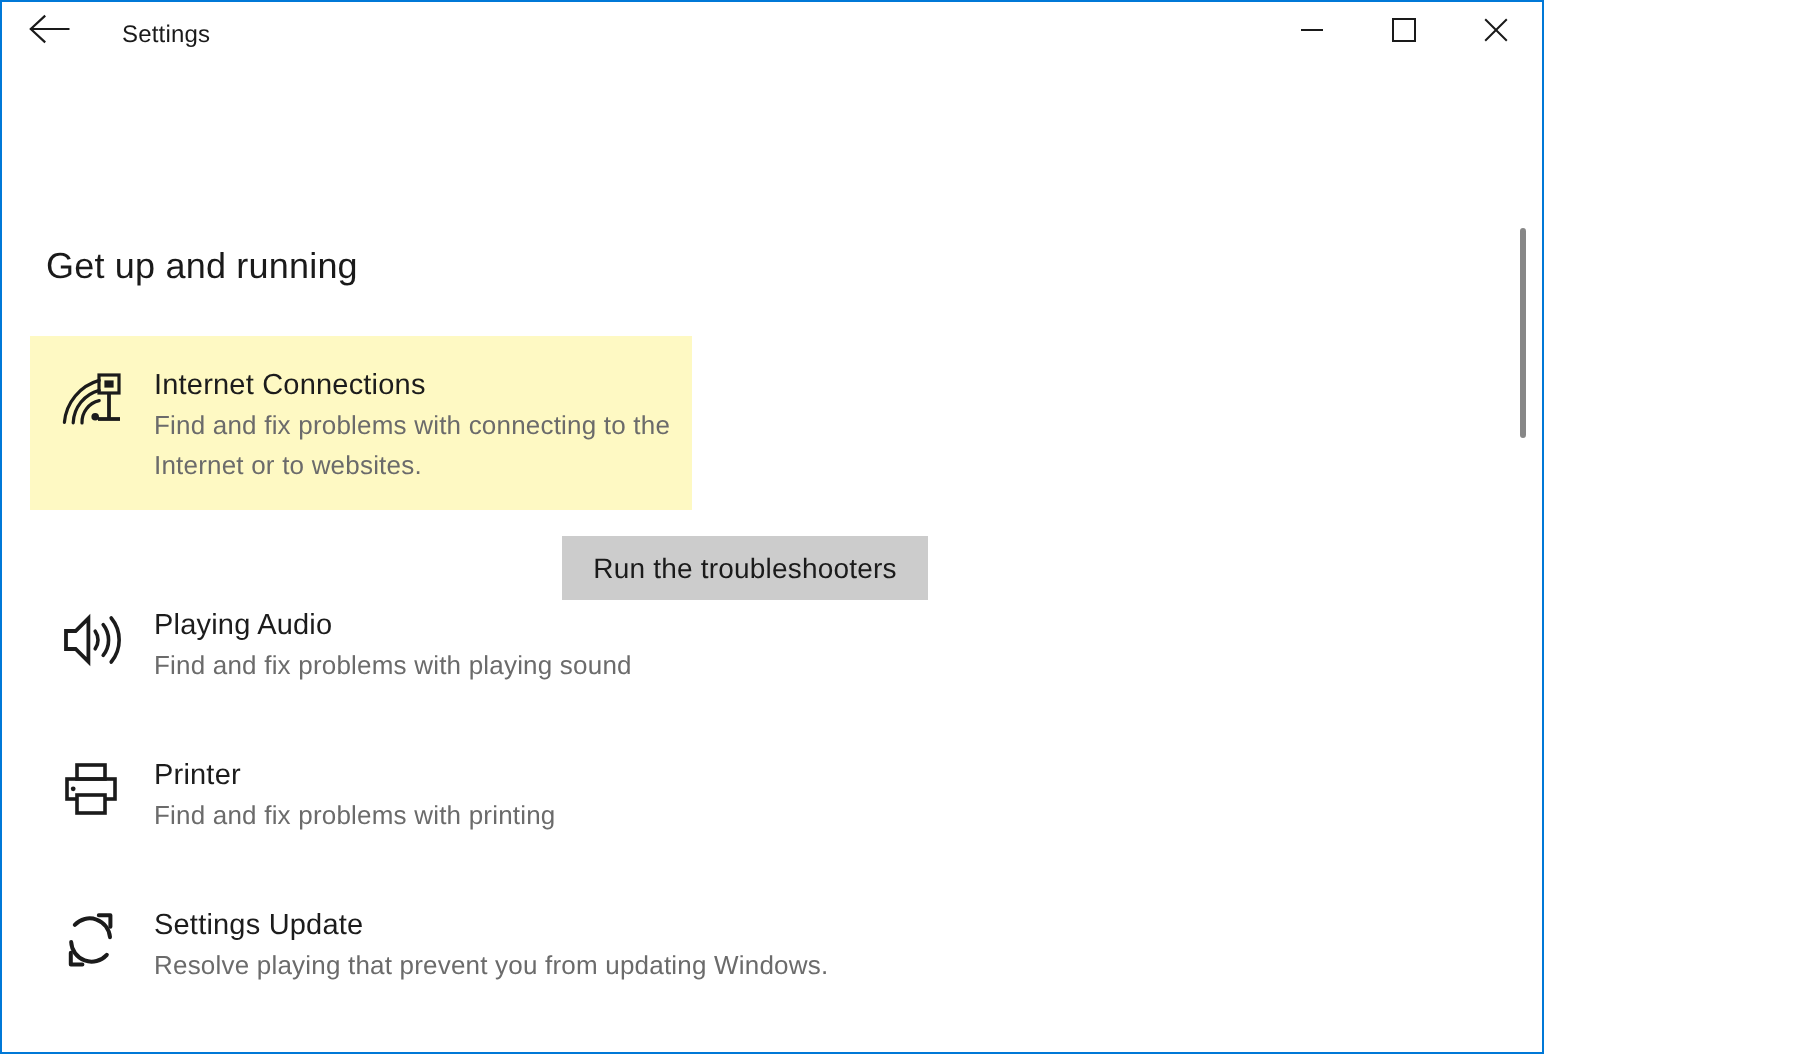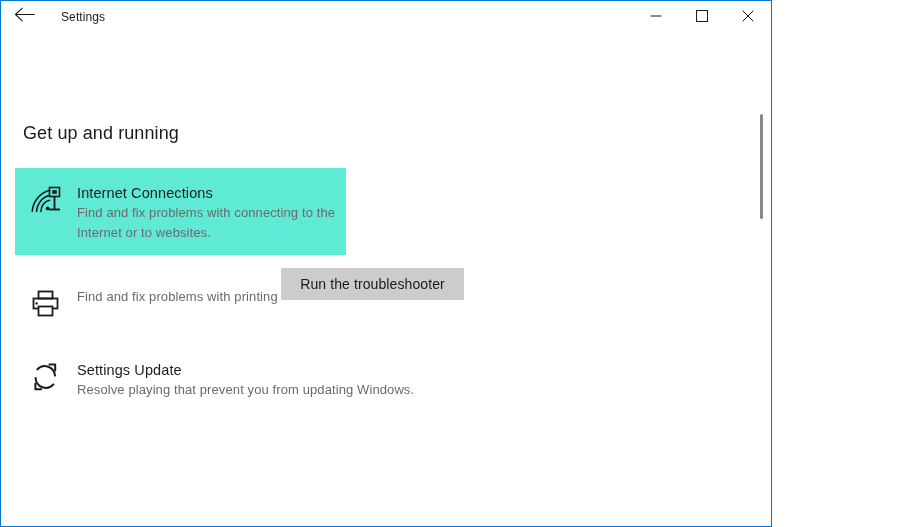--- a/index.html
+++ b/index.html
@@ -115,21 +115,21 @@
     right: 0;
   }
 
   .ts-item {
     position: relative;
     box-sizing: border-box;
     padding: 15px 0 0 0;
     cursor: pointer;
   }
   .ts-item.selected {
-    background: #5eead4;
+    background: #fef9c3;
     margin-left: 14px;
     margin-right: 425px;
     padding-left: 12px;
     padding-bottom: 12px;
   }
   .ts-item.plain {
     margin-left: 26px;
     padding-bottom: 3px;
   }
 
@@ -262,32 +262,49 @@
             <circle cx="17.6" cy="23.4" r="1.9" fill="#1b1b1b"></circle>
           </svg>
         </div>
         <div class="ts-text">
           <div class="ts-name">Internet Connections</div>
           <div class="ts-desc">Find and fix problems with connecting to the Internet or to websites.</div>
         </div>
       </div>
     </div>
 
+    <div class="ts-item plain" style="margin-top:33px;">
+      <div class="ts-row">
+        <div class="ts-icon">
+          <svg width="32" height="30" viewBox="0 0 32 30">
+            <path d="M3.0 10.5 H7.8 L14.2 4.2 V25.8 L7.8 19.5 H3.0 Z" fill="none" stroke="#1b1b1b" stroke-width="1.9" stroke-linejoin="miter"></path>
+            <path d="M17.6 10.6 A7.6 7.6 0 0 1 17.6 19.4" fill="none" stroke="#1b1b1b" stroke-width="1.8" stroke-linecap="round"></path>
+            <path d="M21.6 7.3 A12.4 12.4 0 0 1 21.6 22.7" fill="none" stroke="#1b1b1b" stroke-width="1.8" stroke-linecap="round"></path>
+            <path d="M25.6 4.0 A17.2 17.2 0 0 1 25.6 26.0" fill="none" stroke="#1b1b1b" stroke-width="1.8" stroke-linecap="round"></path>
+          </svg>
+        </div>
+        <div class="ts-text">
+          <div class="ts-name">Playing Audio</div>
+          <div class="ts-desc">Find and fix problems with playing sound</div>
+        </div>
+      </div>
+    </div>
 
     <div class="ts-item plain" style="margin-top:17px;">
       <div class="ts-row">
         <div class="ts-icon">
           <svg width="32" height="30" viewBox="0 0 32 30">
             <rect x="8.5" y="2.5" width="14" height="7" fill="none" stroke="#1b1b1b" stroke-width="1.8"></rect>
             <rect x="3.5" y="9.5" width="24" height="10" fill="none" stroke="#1b1b1b" stroke-width="1.8"></rect>
             <rect x="8.5" y="17.5" width="14" height="9" fill="#ffffff" stroke="#1b1b1b" stroke-width="1.8"></rect>
             <circle cx="6.6" cy="14.4" r="1.2" fill="#1b1b1b"></circle>
           </svg>
         </div>
         <div class="ts-text">
+          <div class="ts-name">Printer</div>
           <div class="ts-desc">Find and fix problems with printing</div>
         </div>
       </div>
     </div>
 
     <div class="ts-item plain" style="margin-top:17px;">
       <div class="ts-row">
         <div class="ts-icon">
           <svg width="32" height="30" viewBox="0 0 32 30">
             <path d="M25.0 13.6 A10.2 10.2 0 0 0 7.4 7.4" fill="none" stroke="#1b1b1b" stroke-width="2" stroke-linecap="round"></path>
@@ -298,19 +315,19 @@
         </div>
         <div class="ts-text">
           <div class="ts-name">Settings Update</div>
           <div class="ts-desc">Resolve playing that prevent you from updating Windows.</div>
         </div>
       </div>
     </div>
 
   </div>
 
-  <button id="run-button">Run the troubleshooter</button>
+  <button id="run-button">Run the troubleshooters</button>
 
   <div id="scrollbar-track">
     <div id="scrollbar-thumb"></div>
   </div>
 
 </div>
 
 </body></html>

